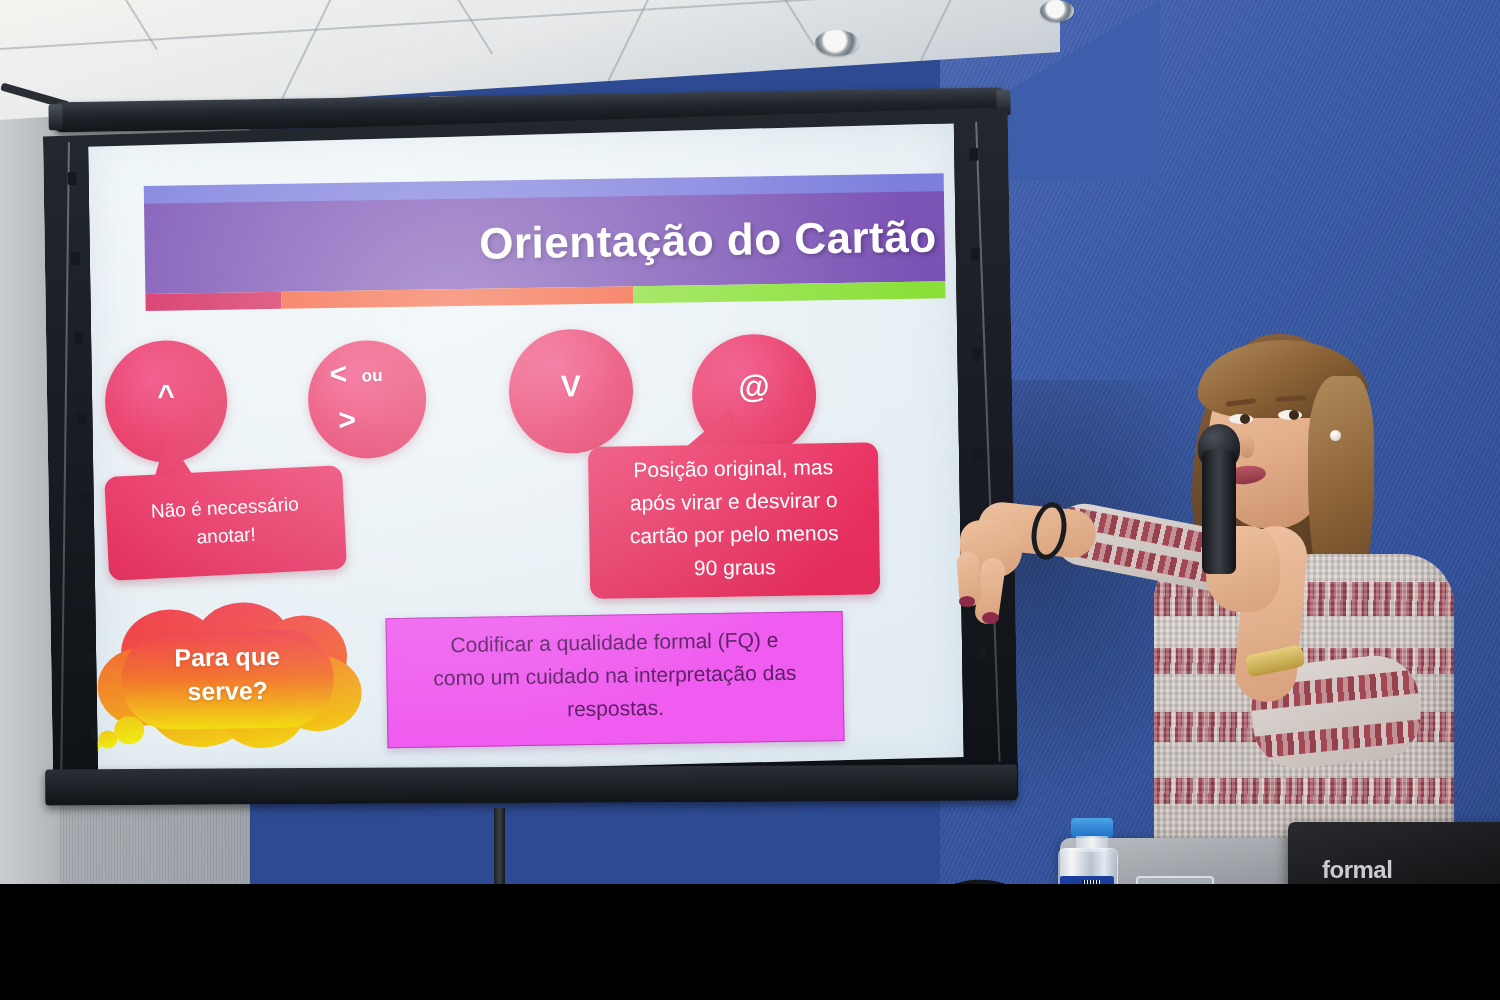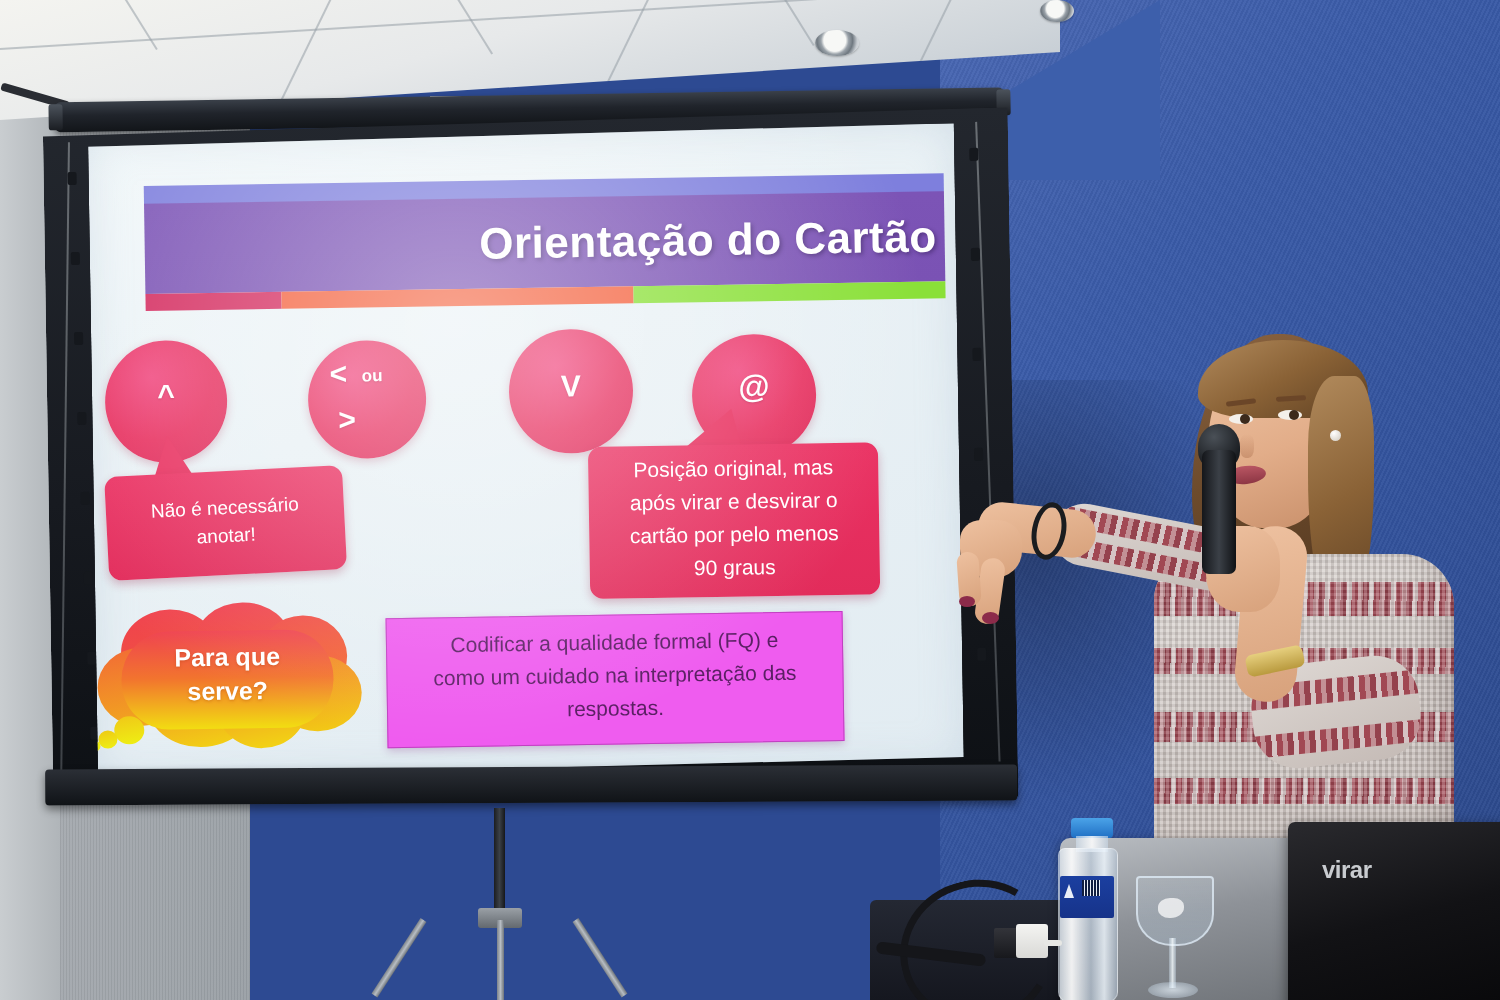--- a/index.html
+++ b/index.html
@@ -1,17 +1,17 @@
 <!DOCTYPE html>
 <html><head>
 <meta charset="utf-8">
 <style>
   html,body{margin:0;padding:0;background:#000;}
   body{font-family:"Liberation Sans",sans-serif;}
-  #scene{position:relative;width:1500px;height:1000px;overflow:hidden;background:#2d4a92;}
+  #scene{position:relative;width:1500px;height:884px;overflow:hidden;background:#2d4a92;}
 
   
   .ceiling{position:absolute;left:0;top:0;width:1060px;height:120px;
     background:linear-gradient(165deg,#f4f4f0 0%,#e7e9ea 42%,#cfd5da 75%,#b9c2cc 100%);
     clip-path:polygon(0 0,1060px 0,1060px 52px,0 120px);}
   .tile-line{position:absolute;background:rgba(150,158,166,.55);}
   .ceil-light{position:absolute;border-radius:50%;
     background:radial-gradient(circle at 45% 40%,#f7f8f6 0 38%,#9aa2a9 48%,#6f7880 62%,#c9ced3 78%,#e6e9ea 100%);
     box-shadow:0 1px 2px rgba(0,0,0,.25);}
   .wall-blue{position:absolute;right:0;top:0;width:560px;height:1000px;
@@ -325,21 +325,21 @@
     <div class="mic-head" style="left:258px;top:94px;width:42px;height:46px;"></div>
     <div class="mic" style="left:262px;top:120px;width:34px;height:124px;"></div>
 
     <div class="skirt" style="left:220px;top:520px;width:210px;height:60px;border-radius:10px;"></div>
   </div>
 
   <div class="desk"></div>
 
   <div class="laptop-silver" style="left:1060px;top:838px;width:255px;height:170px;"></div>
   <div class="laptop-black" style="left:1288px;top:822px;width:230px;height:190px;">
-    <div class="lenovo" style="left:34px;top:34px;">virar</div>
+    <div class="lenovo" style="left:34px;top:34px;">formal</div>
   </div>
 
   <div class="bottle-cap" style="left:1071px;top:818px;width:42px;height:20px;"></div>
   <div class="bottle-neck" style="left:1076px;top:836px;width:32px;height:16px;"></div>
   <div class="bottle-body" style="left:1058px;top:848px;width:58px;height:152px;"></div>
   <div class="bottle-label" style="left:1060px;top:876px;width:54px;height:42px;"></div>
   <div style="position:absolute;left:1064px;top:884px;width:10px;height:14px;background:#e9eef7;clip-path:polygon(50% 0,100% 100%,0 100%);"></div>
   <div style="position:absolute;left:1082px;top:880px;width:18px;height:16px;background:repeating-linear-gradient(90deg,#0f1d40 0 2px,#e9eef7 2px 3px);"></div>
 
   <div class="glass-bowl" style="left:1136px;top:876px;width:74px;height:66px;"></div>

